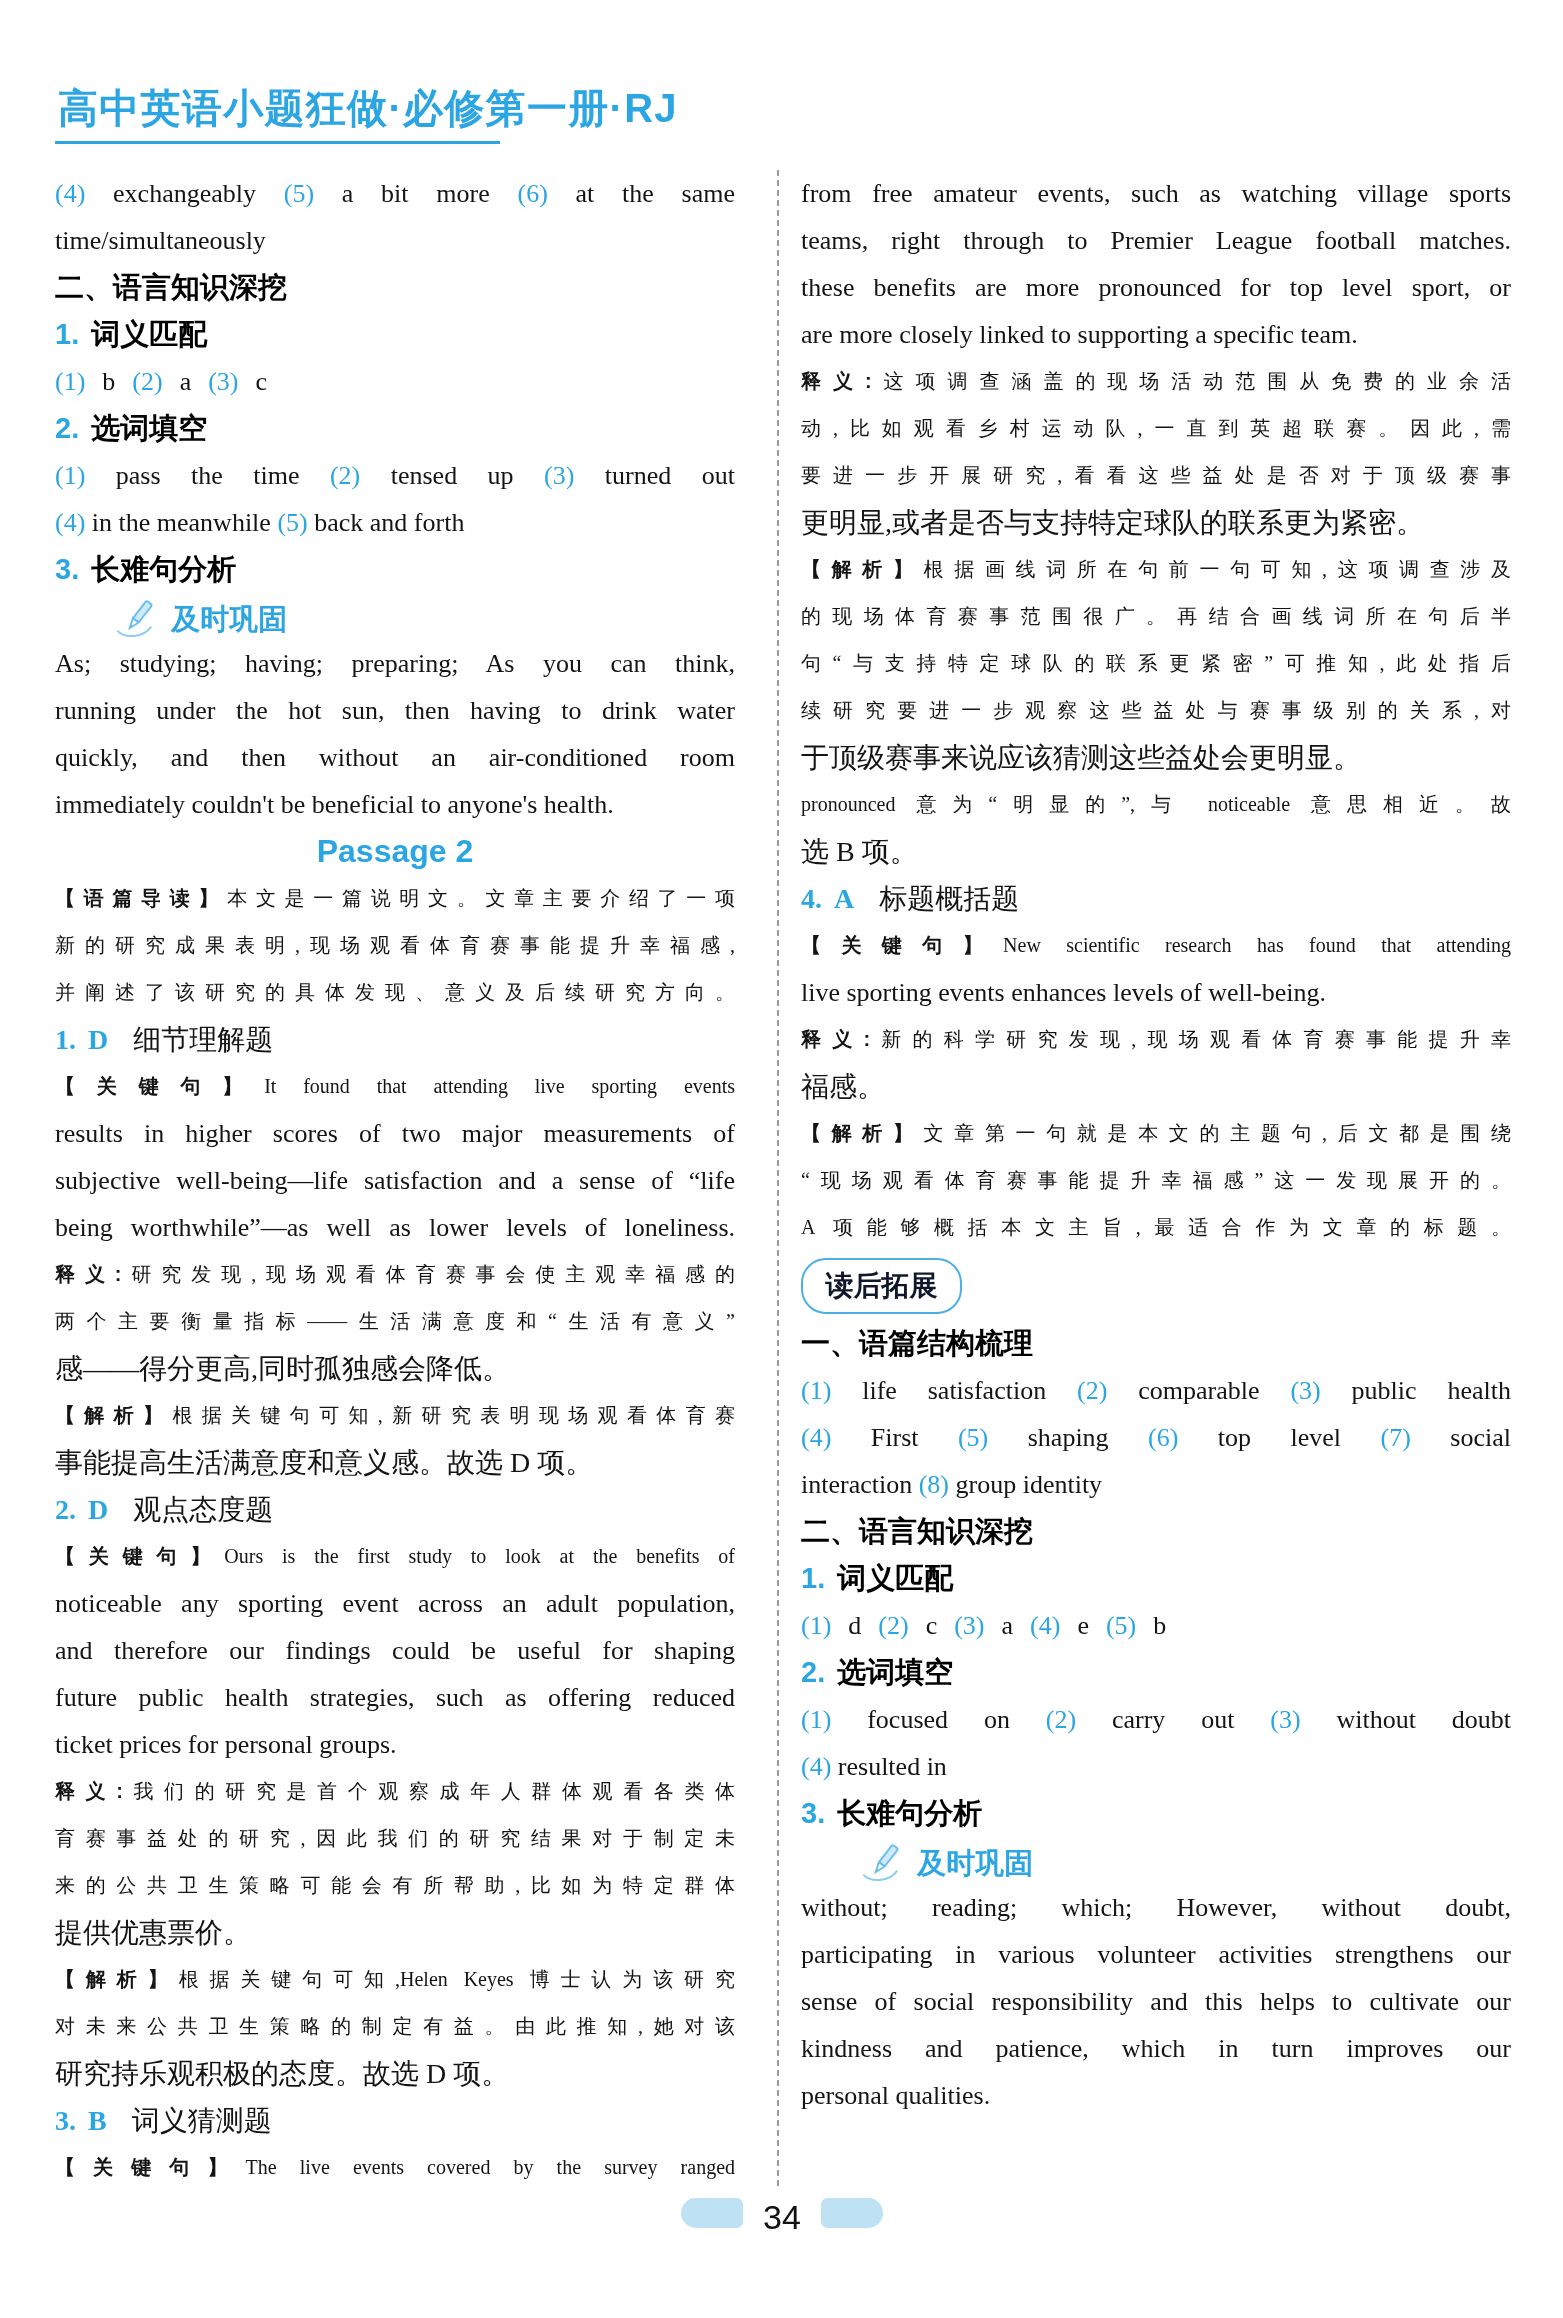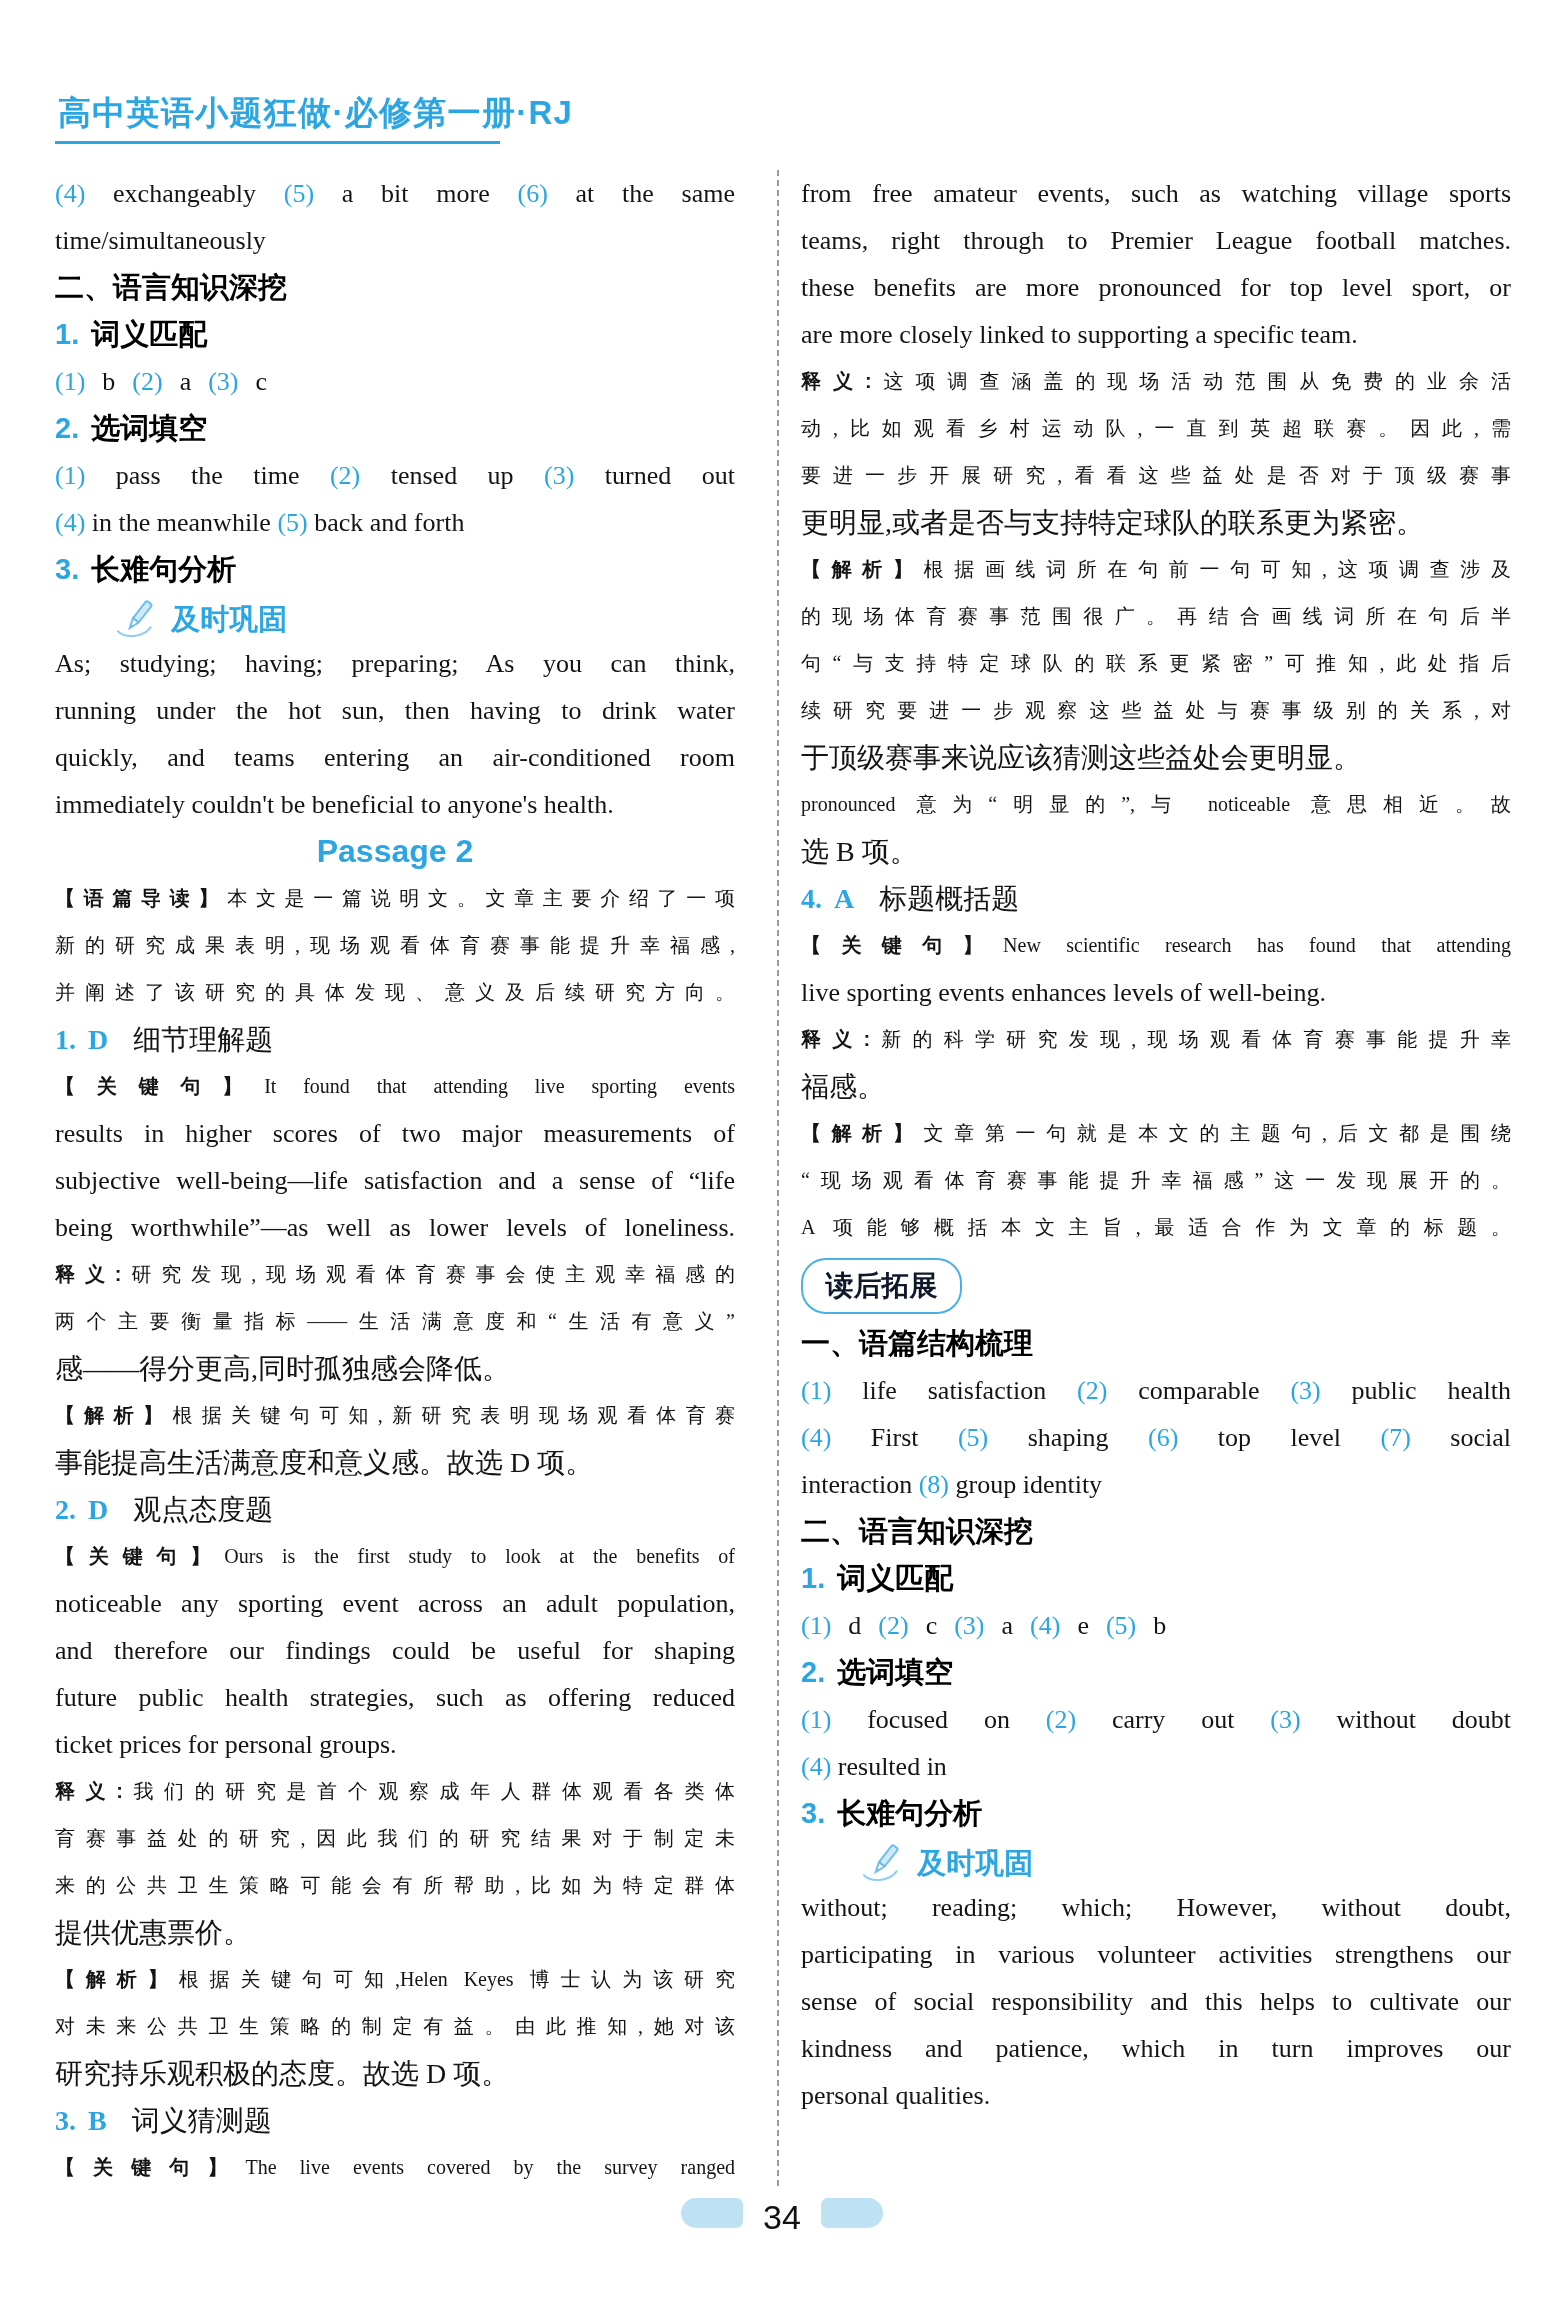--- a/index.html
+++ b/index.html
@@ -1,20 +1,20 @@
 <!DOCTYPE html>
 <html style="--accent: #2ba6e2; --pill: #bfe1f4;font-size:10.5px"><head>
 <meta charset="utf-8">
 <style>
   html,body{margin:0;padding:0;background:#e8e8e8;}
   .page{position:relative;width:1564px;height:2319px;background:#ffffff;
         font-family:"Liberation Serif","DejaVu Serif",serif;color:#141414;overflow:hidden;}
-  .header{position:absolute;left:58px;top:91px;
+  .header{position:absolute;left:58px;top:81px;
           font-family:"Liberation Sans","DejaVu Sans",sans-serif;font-weight:bold;
-          font-size:33px;color:var(--accent);letter-spacing:1.3px;white-space:nowrap;}
+          font-size:40px;color:var(--accent);letter-spacing:1.3px;white-space:nowrap;}
   .header-rule{position:absolute;left:55px;top:141px;width:445px;height:2.6px;background:var(--accent);}
   .divider{position:absolute;left:777px;top:170px;height:2016px;width:0;border-left:2px dashed #9b9b9b;}
   .col{position:absolute;top:170px;}
   .col.left{left:55px;width:680px;}
   .col.right{left:801px;width:710px;}
   .line{height:47px;line-height:47px;font-size:28px;text-align:justify;text-align-last:justify;overflow:hidden;}
   .b{color:var(--accent);}
   .hei{font-family:"Liberation Sans","DejaVu Sans",sans-serif;font-weight:bold;}
   .en{font-size:26px;}
   .enl{font-size:26px;text-align-last:left;}
@@ -64,21 +64,21 @@
       <div class="line fix"><svg class="pen" width="49" height="43" viewBox="0 0 74 66">
           <path d="M6 50 C 16 62, 46 62, 58 44" fill="none" stroke="#8ecdf0" stroke-width="3"></path>
           <g transform="rotate(38 37 30)">
             <rect x="32" y="1" width="11" height="34" rx="3" fill="#cfe9f8" stroke="#6cbfec" stroke-width="3"></rect>
             <path d="M32 35 L43 35 L37.5 50 Z" fill="#ffffff" stroke="#6cbfec" stroke-width="3"></path>
             <path d="M35.5 44 L39.5 44 L37.5 50 Z" fill="#6cbfec"></path>
           </g>
         </svg><span class="fixlabel">及时巩固</span></div>
       <div class="line en">As; studying; having; preparing; As you can think,</div>
       <div class="line en">running under the hot sun, then having to drink water</div>
-      <div class="line en">quickly, and teams entering an air-conditioned room</div>
+      <div class="line en">quickly, and then without an air-conditioned room</div>
       <div class="line enl">immediately couldn't be beneficial to anyone's health.</div>
       <div class="line center">Passage 2</div>
       <div class="line zh"><span class="hei">【语篇导读】</span>本文是一篇说明文。文章主要介绍了一项</div>
       <div class="line zh">新的研究成果表明,现场观看体育赛事能提升幸福感,</div>
       <div class="line zh">并阐述了该研究的具体发现、意义及后续研究方向。</div>
       <div class="line q"><span class="b">1.</span><span class="num-sp"></span><span class="b">D</span><span class="qgap"></span>细节理解题</div>
       <div class="line zh"><span class="hei">【关键句】</span>It found that attending live sporting events</div>
       <div class="line en">results in higher scores of two major measurements of</div>
       <div class="line en">subjective well-being—life satisfaction and a sense of “life</div>
       <div class="line en">being worthwhile”—as well as lower levels of loneliness.</div>

